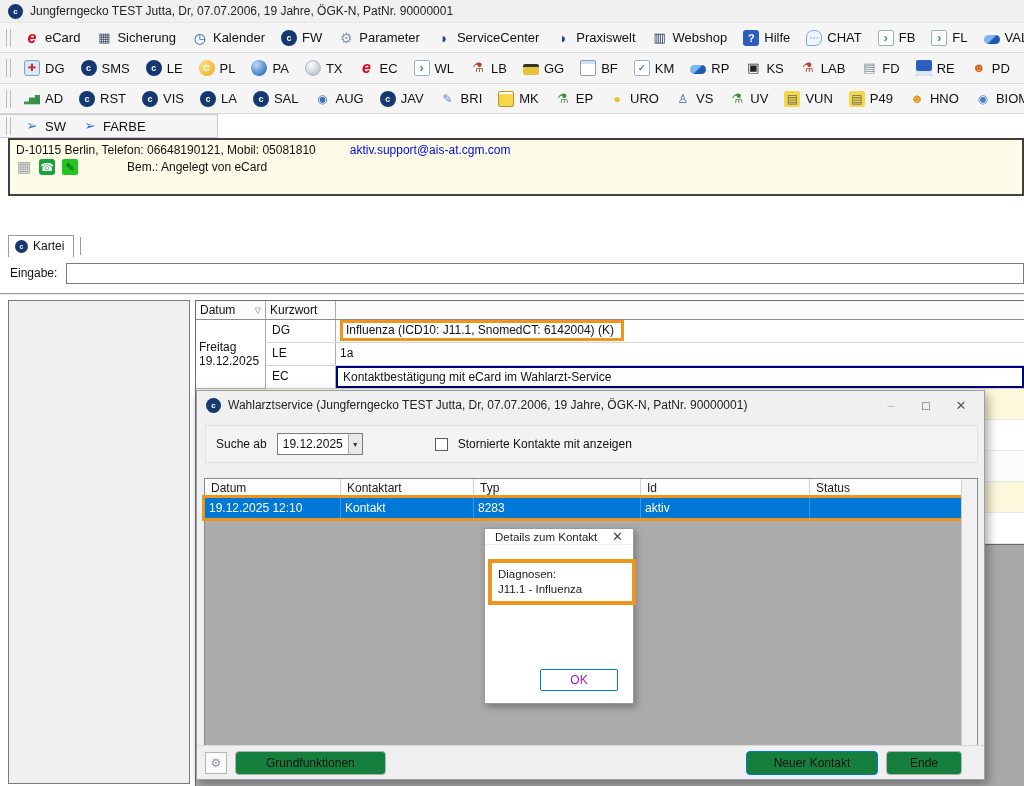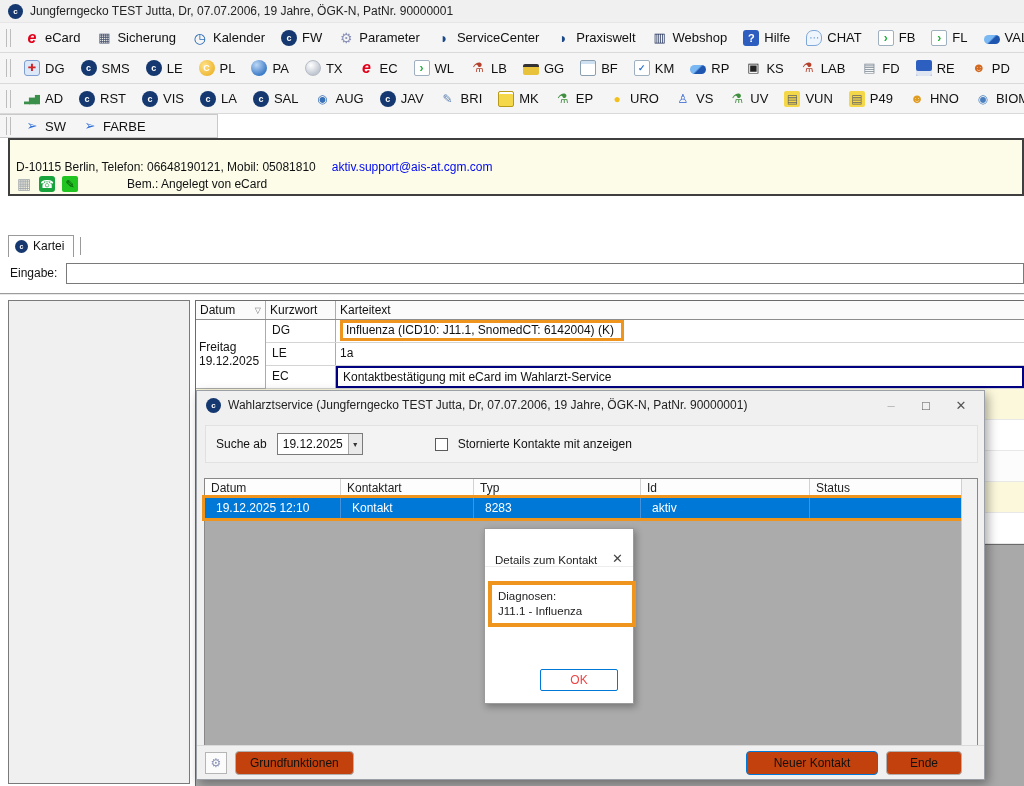--- a/index.html
+++ b/index.html
@@ -29,21 +29,21 @@
        flex:none;font-size:12px;line-height:16px;overflow:hidden}
 
   
   .patient{position:absolute;left:8px;top:138px;width:1016px;height:58px;background:#fcfce9;
            border:2px solid #3f3f3f;padding:2px 6px;font-size:12px}
   .p1{display:flex;align-items:baseline;gap:16px;white-space:nowrap}
   .pname{font-size:15px;font-weight:bold}
   .pbirth{font-size:13px;color:#333}
   .pgender{color:#e2001a;font-weight:bold;font-size:13px}
   .pfee{color:#00a65a}
-  .p2{display:flex;gap:16px;margin-top:18px;white-space:nowrap}
+  .p2{display:flex;gap:34px;margin-top:1px;white-space:nowrap}
   .pemail{color:#0008ee}
   .p3{display:flex;align-items:center;gap:7px;margin-top:2px}
   .premark{margin-left:42px}
 
   
   .tabrow{position:absolute;left:8px;top:234px;height:24px;display:flex;align-items:center;font-size:12px}
   .tab{display:flex;align-items:center;gap:5px;border:1px solid #9a9a9a;border-bottom:none;
        background:#fff;padding:3px 9px 4px 6px}
   .tabdiv{width:1px;height:18px;background:#9a9a9a;margin-left:6px}
   .inputrow{position:absolute;left:10px;top:262px;width:1014px;height:22px;display:flex;
@@ -96,46 +96,46 @@
              border-radius:2px;background:#fdfdfd;display:flex;align-items:center;justify-content:center}
   .dtable{position:absolute;left:7px;top:87px;width:774px;height:268px;background:#ababab;
           border:1px solid #888}
   .dthead{display:flex;height:19px;background:#fdfdfd;border-bottom:1px solid #c9c9c9;margin-right:16px}
   .dth{padding:2px 6px;border-right:1px solid #d2d2d2;overflow:hidden;white-space:nowrap;color:#222}
   .dthead .dth:nth-child(1){width:136px}.dthead .dth:nth-child(2){width:133px}
   .dthead .dth:nth-child(3){width:167px}.dthead .dth:nth-child(4){width:169px}
   .dthead .dth:nth-child(5){flex:1;border-right:none}
   .dtrow{display:flex;height:20px;background:#0078d7;color:#fff;margin-right:16px;
          outline:3px solid #ef941d;outline-offset:0px}
-  .dtc{padding:3px 11px;border-right:1px solid #4392dd;overflow:hidden;white-space:nowrap}
+  .dtc{padding:3px 4px;border-right:1px solid #4392dd;overflow:hidden;white-space:nowrap}
   .dtrow .dtc:nth-child(1){width:136px}.dtrow .dtc:nth-child(2){width:133px}
   .dtrow .dtc:nth-child(3){width:167px}.dtrow .dtc:nth-child(4){width:169px}
   .dtrow .dtc:nth-child(5){flex:1;border-right:none}
   .vsb{position:absolute;top:0;right:0;width:16px;height:100%;background:#f2f2f2;
        border-left:1px solid #cfcfcf}
 
   
   .popup{position:absolute;left:287px;top:137px;width:150px;height:176px;background:#fff;
          border:1px solid #9b9b9b;box-shadow:2px 3px 7px rgba(0,0,0,.3)}
-  .ptitle{height:38px;display:flex;align-items:flex-end;padding:0 10px;font-size:11.5px;
+  .ptitle{height:16px;display:flex;align-items:center;padding:0 10px;font-size:11.5px;
           color:#222;border-bottom:1px solid #ededed}
   .ptitle .txt{flex:1}
   .pclose{font-size:13px;color:#444}
   .pbody{padding:6px 9px;font-size:11.5px;line-height:15px;color:#222}
   .hl-orange2{border:4px solid #ef941d;margin:8px 0 0 -6px;padding:4px 6px;width:148px}
   .pblock2{margin-top:9px;padding-left:0}
   .okbtn{position:absolute;right:15px;bottom:12px;width:78px;height:22px;border:1px solid #0078d7;
-         border-radius:2px;background:#fff;display:flex;align-items:center;justify-content:center;color:#ef4444}
+         border-radius:2px;background:#fff;display:flex;align-items:center;justify-content:center;color:#a21caf}
 
   
   .dfooter{position:absolute;left:0;bottom:0;width:100%;height:34px;border-top:1px solid #dadada;
            display:flex;align-items:center;gap:8px;padding:0 22px 0 8px}
   .gbtn{width:22px;height:22px;border:1px solid #b5b5b5;background:#fbfbfb;display:flex;
         align-items:center;justify-content:center;color:#8c93b8;font-size:12px}
-  .btn{height:24px;padding:0 14px;border:1px solid #b0b0b0;border-radius:4px;background:#c2410c;
+  .btn{height:24px;padding:0 30px;border:1px solid #b0b0b0;border-radius:4px;background:#15803d;
        display:flex;align-items:center;justify-content:center;white-space:nowrap}
   .btn-right{margin-left:auto}
   .btn-primary{border:1px solid #0078d7;width:132px}
   .btn-ende{width:76px}
 </style>
 </head>
 <body>
 
 <div class="titlebar">
   <span class="cgm-dot">c</span>
@@ -460,23 +460,20 @@
 <div class="leftpanel"></div>
 
 <div class="ktable">
   <div class="khead">
     <span class="kh kh1">
       <span>Datum</span>
       <span class="ksort">▽</span>
     </span>
     <span class="kh kh2">
       <span>Kurzwort</span>
-    </span>
-    <span class="kh kh3">
-      <span>Karteitext</span>
     </span>
   </div>
   <div class="kgroup">
     <div class="kdate">
       <span>Freitag</span>
       <span>19.12.2025</span>
     </div>
     <div class="kentries">
       <div class="krow">
         <span class="kw">DG</span>

